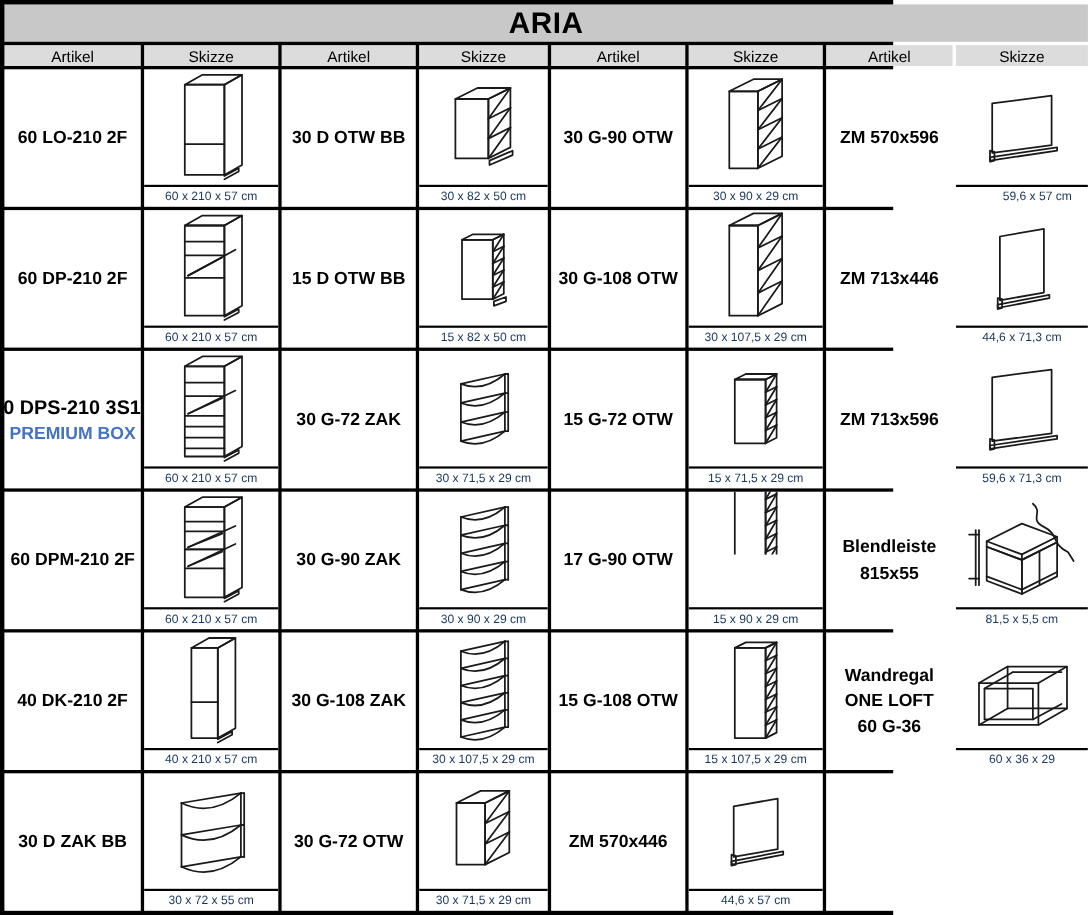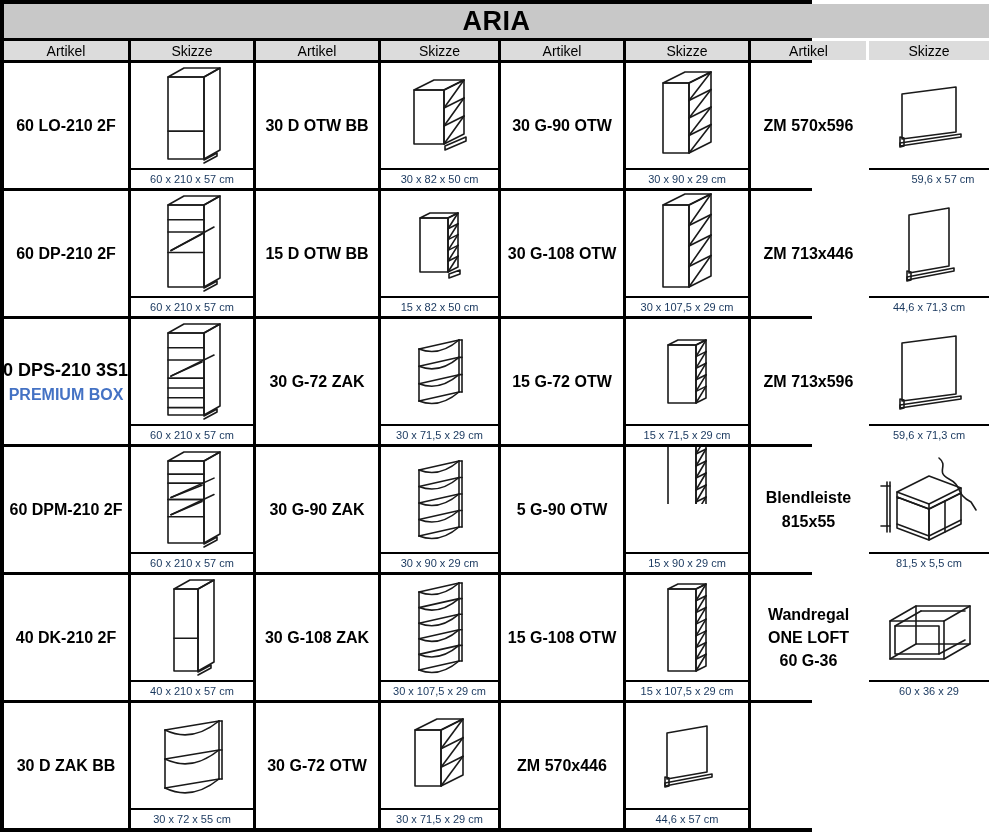--- a/index.html
+++ b/index.html
@@ -314,21 +314,21 @@
           <path d="M8 62.5 Q 28 70.5 48 53.5"></path>
           <line x1="48" y1="53.5" x2="51" y2="53.5"></line>
           <line x1="8" y1="79" x2="48" y2="70"></line>
           <path d="M8 79 Q 28 87 48 70"></path>
           <line x1="48" y1="70" x2="51" y2="70"></line>
         </svg>
       </div>
       <div class="dims" style="color: rgb(23, 54, 93);">30 x 90 x 29 cm</div>
     </div>
     <div class="cell artikel">
-      <div class="line">5 G-90 OTW</div>
+      <div class="line">17 G-90 OTW</div>
     </div>
     <div class="cell skizze">
       <div class="sketch">
         <svg width="49" height="94" viewBox="0 0 49 94" fill="none" stroke="#1a1a1a" stroke-width="1.6" stroke-linejoin="round" stroke-linecap="round">
           <polygon points="5,13 33,13 43,8 15,8"></polygon>
           <polygon points="5,13 33,13 33,85 5,85"></polygon>
           <polygon points="33,13 43,8 43,80 33,85"></polygon>
           <line x1="33" y1="25" x2="43" y2="20"></line>
           <line x1="33" y1="37" x2="43" y2="32"></line>
           <line x1="33" y1="49" x2="43" y2="44"></line>

